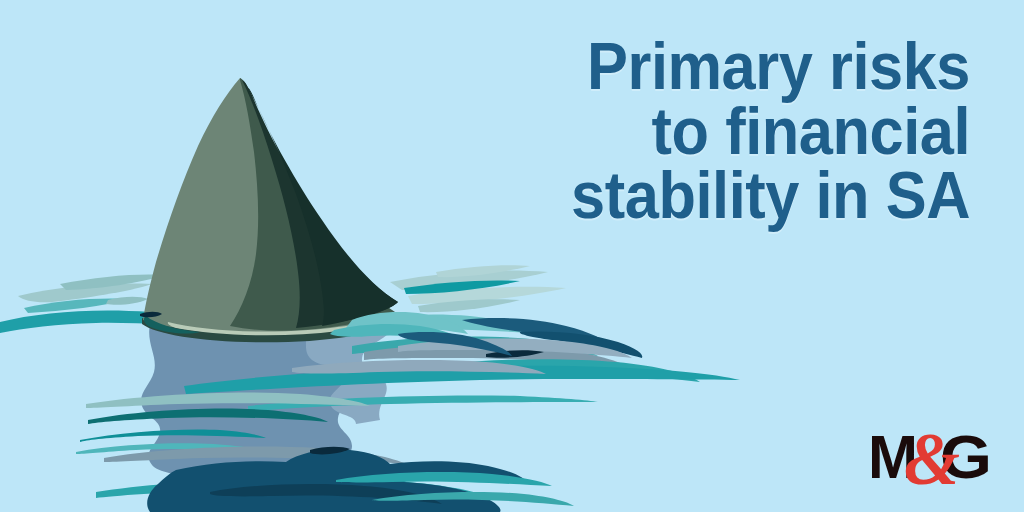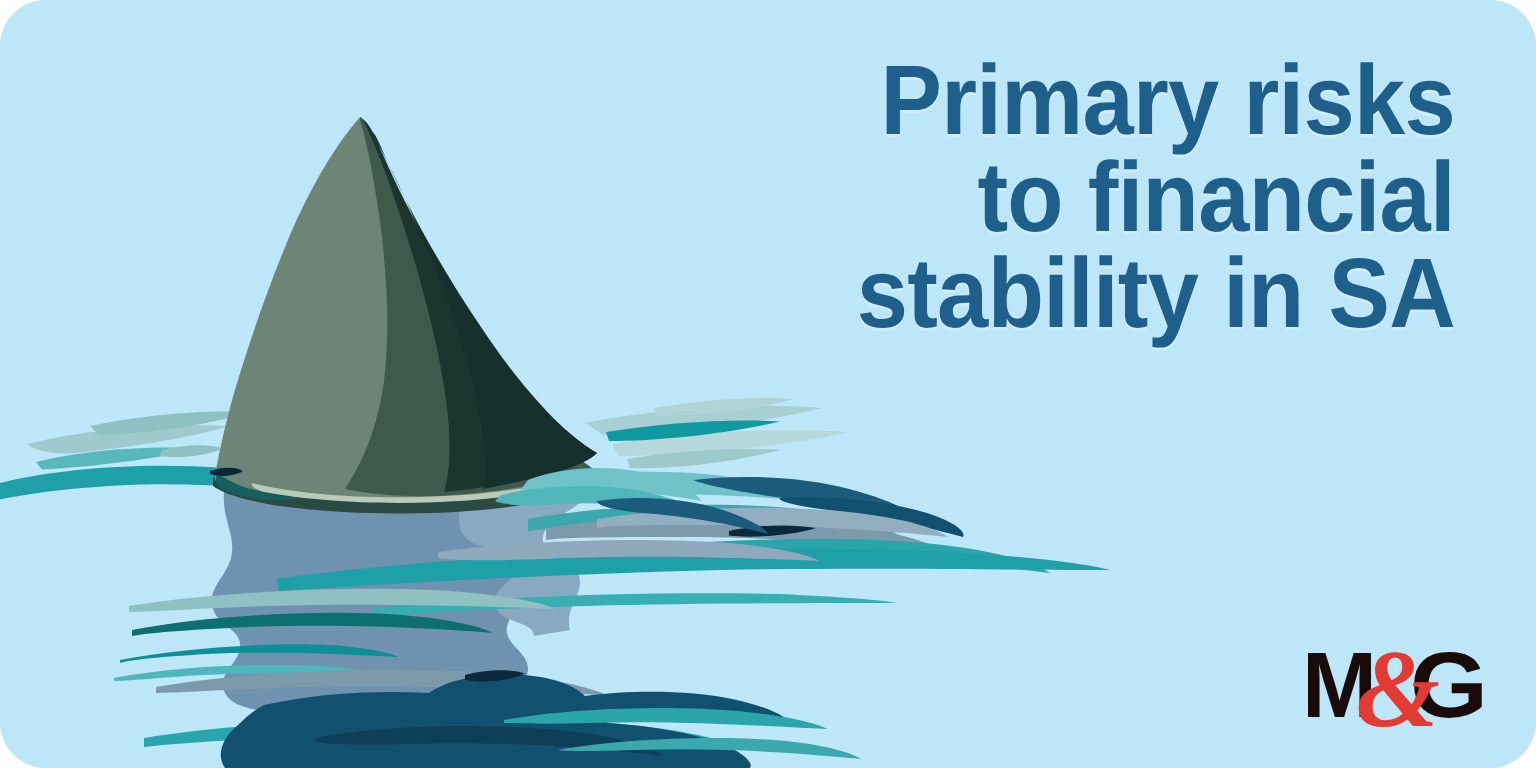--- a/index.html
+++ b/index.html
@@ -50,21 +50,21 @@
     left: 868px;
     top: 424px;
     width: 140px;
     height: 68px;
   }
   #logo svg { display: block; }
 </style>
 </head>
 <body>
 
-<div id="banner" style="background: rgb(189, 230, 248); border-radius: 31px;">
+<div id="banner" style="background: rgb(189, 230, 248);">
 
   <svg id="art" viewBox="0 0 1024 512" preserveAspectRatio="none" aria-hidden="true">
 
     <rect x="0" y="0" width="1024" height="512" fill="#bde6f8"></rect>
 
     <g>
       <path fill="#9fc9cc" d="M18 296 C 60 286, 108 282, 152 284 C 128 292, 86 298, 52 302 C 36 303, 24 301, 18 296 Z"></path>
       <path fill="#8fc0c2" d="M60 284 C 100 276, 140 273, 166 275 C 140 283, 100 289, 66 290 Z"></path>
       <path fill="#1f9fa8" d="M0 322 C 40 312, 96 308, 150 312 C 190 315, 230 318, 268 316 C 300 314, 322 312, 338 309 C 318 320, 282 325, 240 326 C 190 327, 140 322, 96 323 C 58 324, 24 328, 0 333 Z"></path>
       <path fill="#57b7bc" d="M24 308 C 58 300, 98 297, 132 299 C 104 306, 64 311, 28 313 Z"></path>

